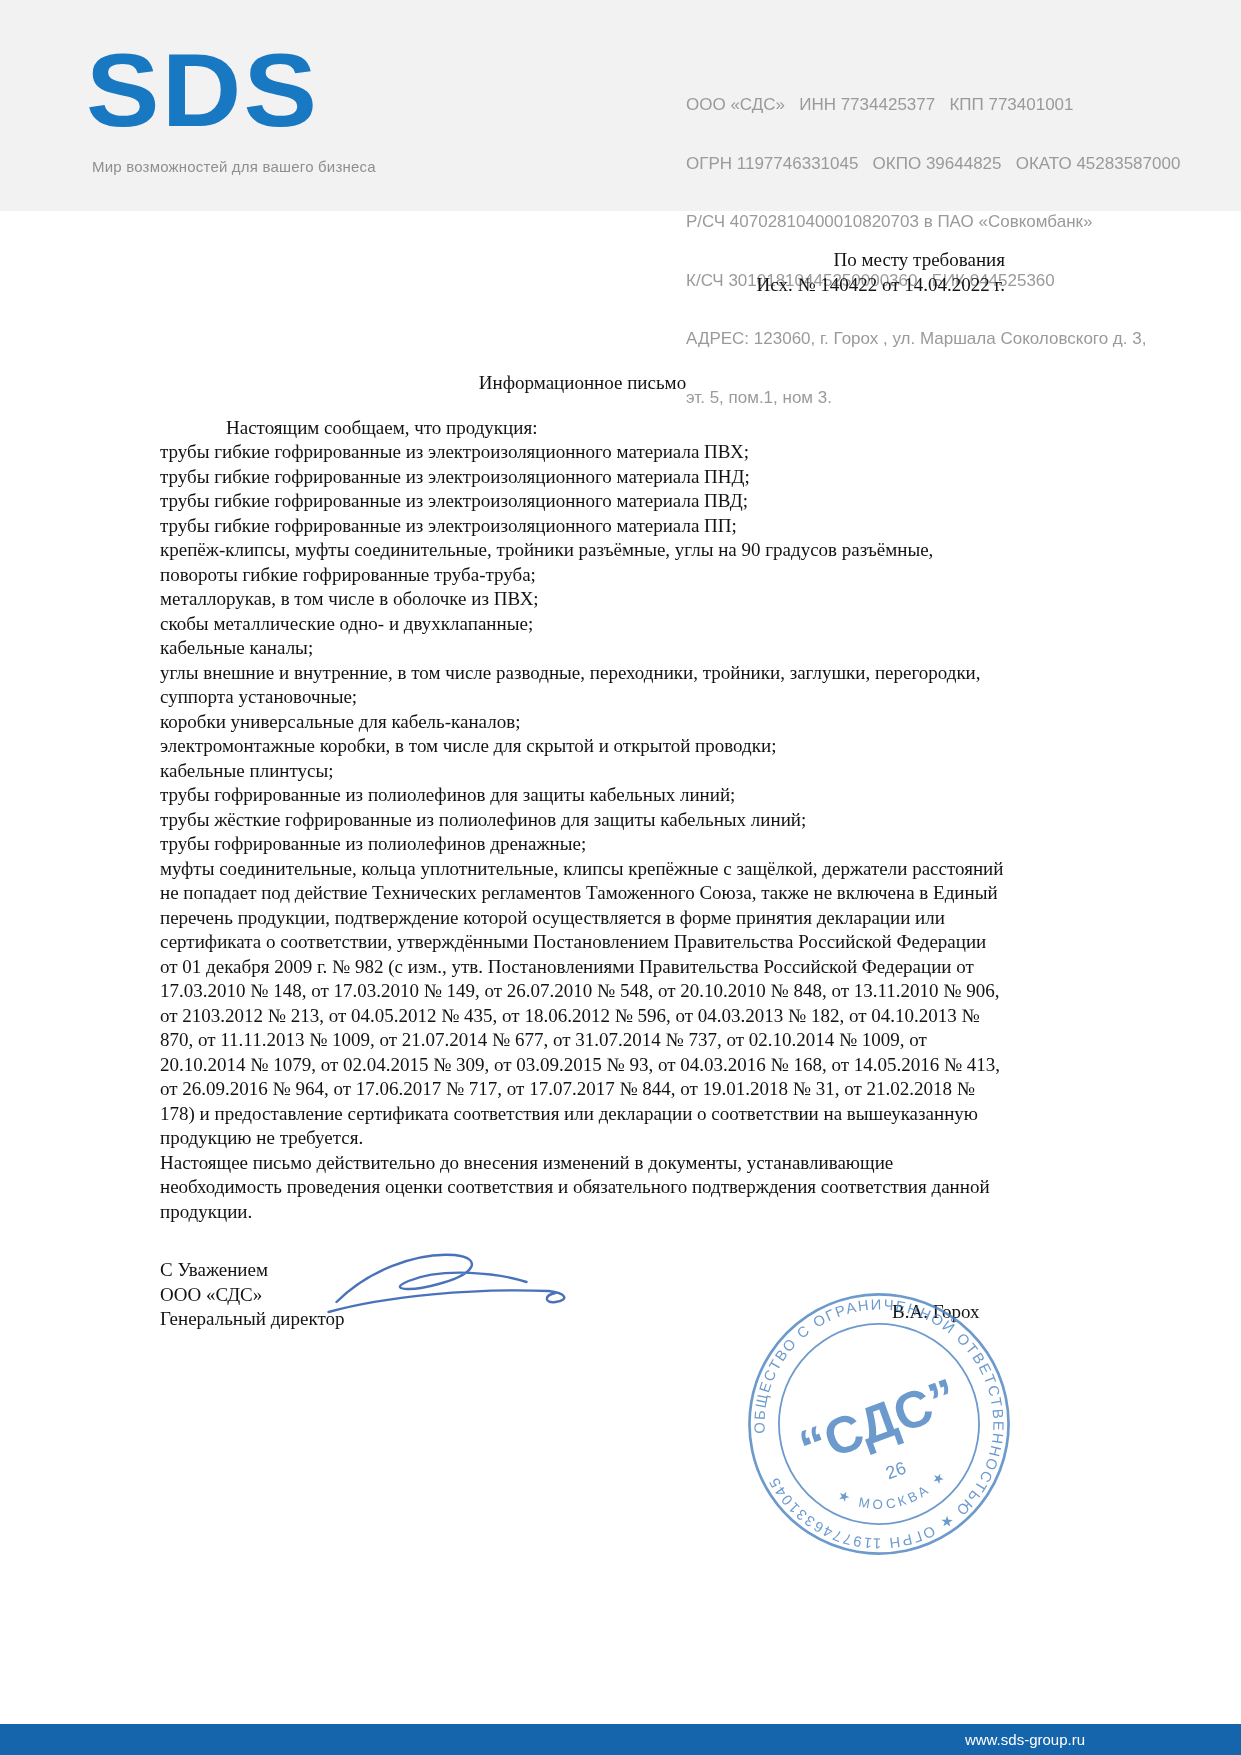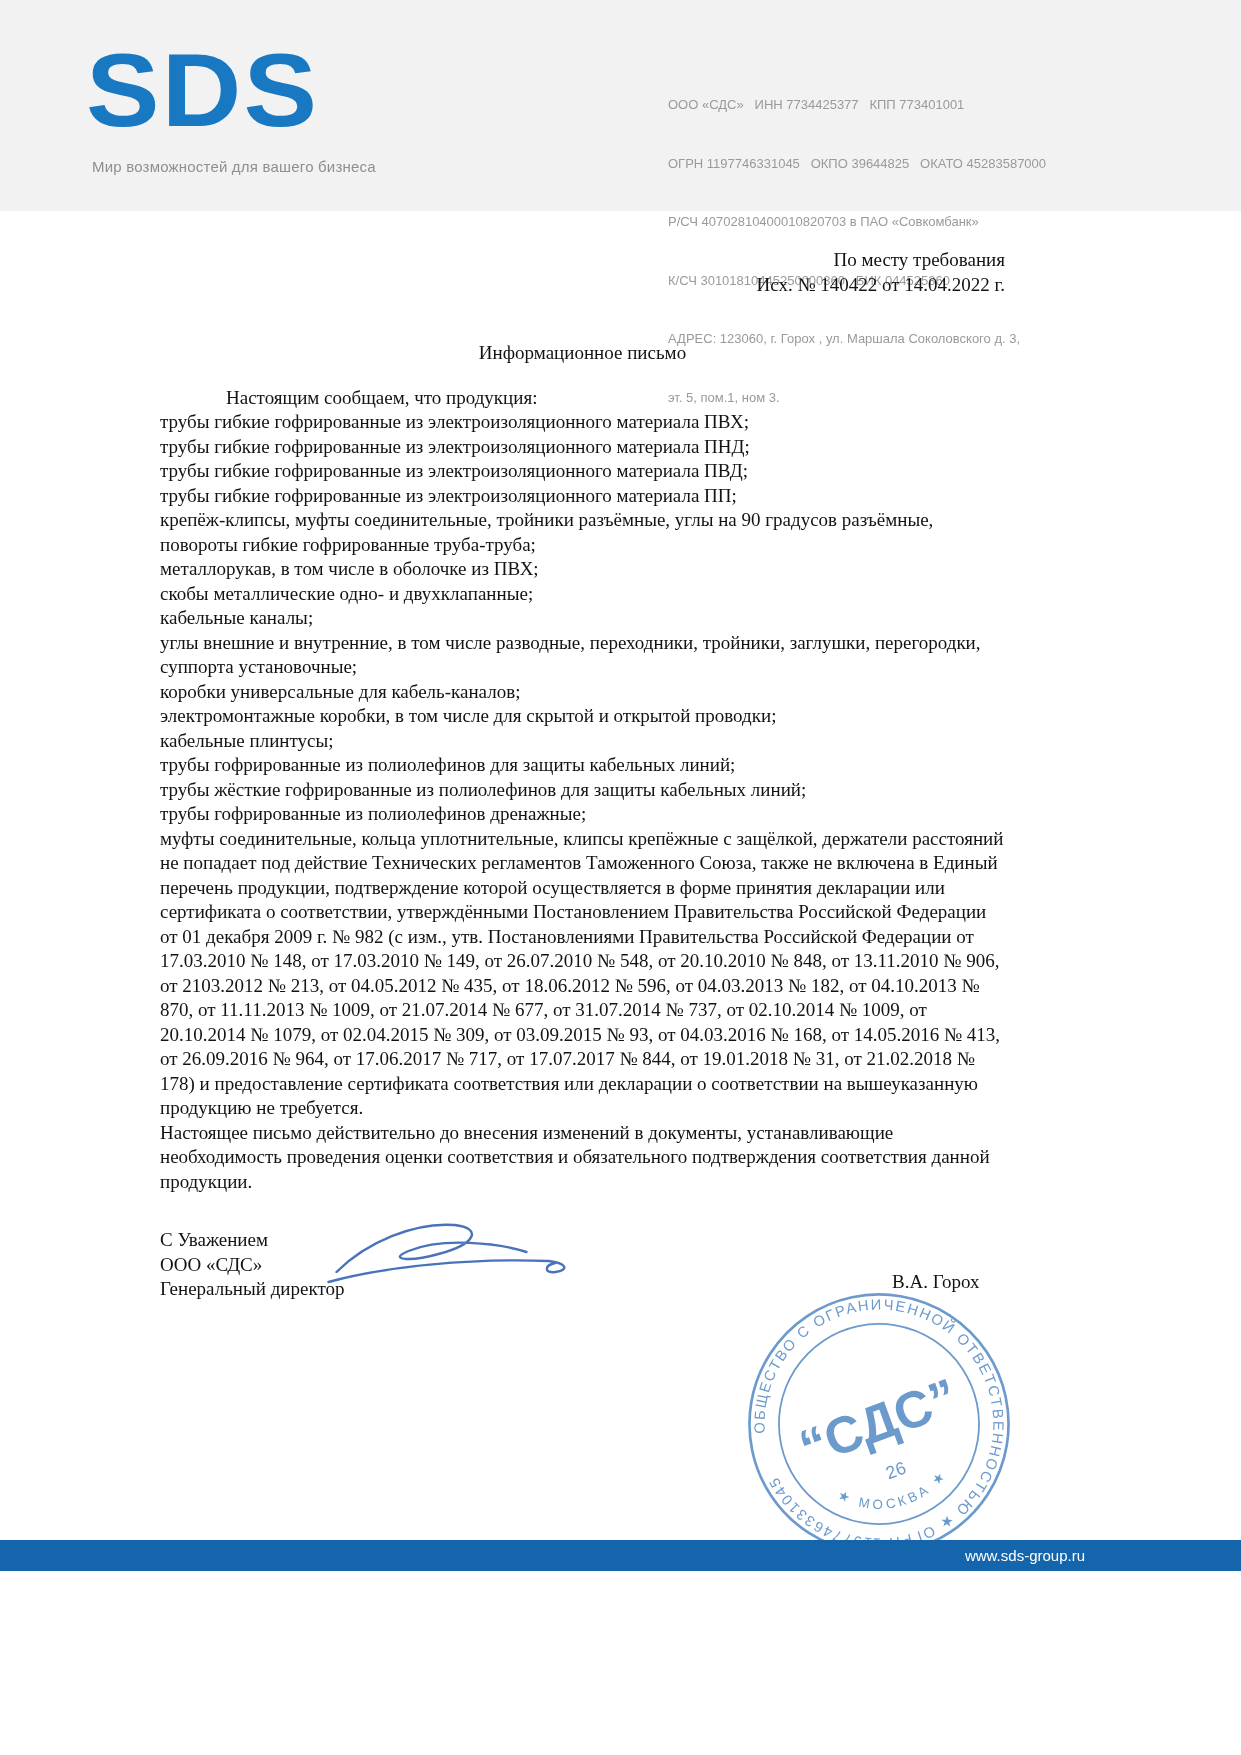--- a/index.html
+++ b/index.html
@@ -1,18 +1,18 @@
 <!DOCTYPE html>
 <html><head>
 <meta charset="utf-8">
 <style>
   * { margin:0; padding:0; box-sizing:border-box; }
   html,body { background:#ffffff; }
   .page {
-    position:relative; width:1241px; height:1571px; margin:0 auto;
+    position:relative; width:1241px; height:1755px; margin:0 auto;
     background:#ffffff; overflow:hidden;
     font-family:"Liberation Serif", serif; color:#131313;
   }
   
   .letterhead {
     position:absolute; left:0; top:0; width:1241px; height:211px;
     background:#f2f2f3;
   }
   .logo {
     position:absolute; left:86px; top:38px;
@@ -20,32 +20,32 @@
     font-weight:800; font-size:104px; line-height:1;
     color:#1878c2; letter-spacing:2px; transform:scaleX(1.06);
     transform-origin:left top;
   }
   .tagline {
     position:absolute; left:92px; top:158px;
     font-family:Liberation Sans, sans-serif;
     font-size:15px; color:#8f8f8f; letter-spacing:.2px;
   }
   .details {
-    position:absolute; left:668px; top:56px;
+    position:absolute; left:686px; top:56px;
     font-family:"Liberation Sans", sans-serif;
-    font-size:13px; line-height:19.5px; color:#9a9a9a;
+    font-size:17px; line-height:19.5px; color:#9a9a9a;
     white-space:pre;
   }
   
   .content {
     position:absolute; left:160px; top:248px; width:845px;
     font-size:19px; line-height:24.5px;
   }
   .recipient-block { text-align:right; }
-  .letter-title { margin-top:44px; text-align:center; font-size:19px; font-weight:normal; }
+  .letter-title { margin-top:74px; text-align:center; font-size:19px; font-weight:normal; }
   .intro { margin-top:20px; text-indent:66px; }
   .par { margin:0; }
   
   .sig-block { position:relative; margin-top:34px; height:120px; }
   .signature-svg { position:absolute; left:160px; top:-18px; width:265px; height:100px; }
   .signature-svg path { fill:none; stroke:#3a66b5; stroke-width:2.4; stroke-linecap:round; opacity:.92; }
   .signer-name { position:absolute; left:732px; top:42px; }
   
   .stamp {
     position:absolute; left:745px; top:1290px; width:268px; height:268px;

